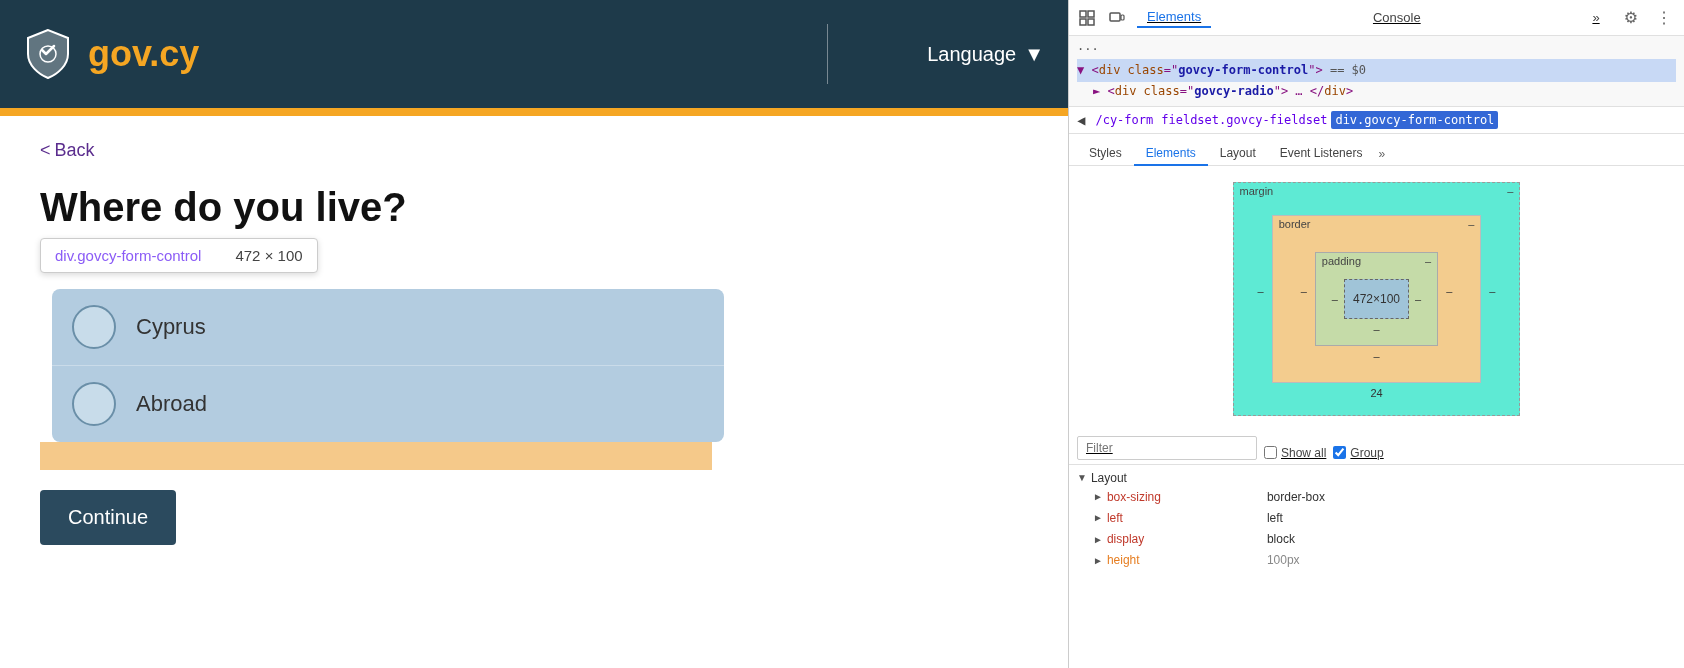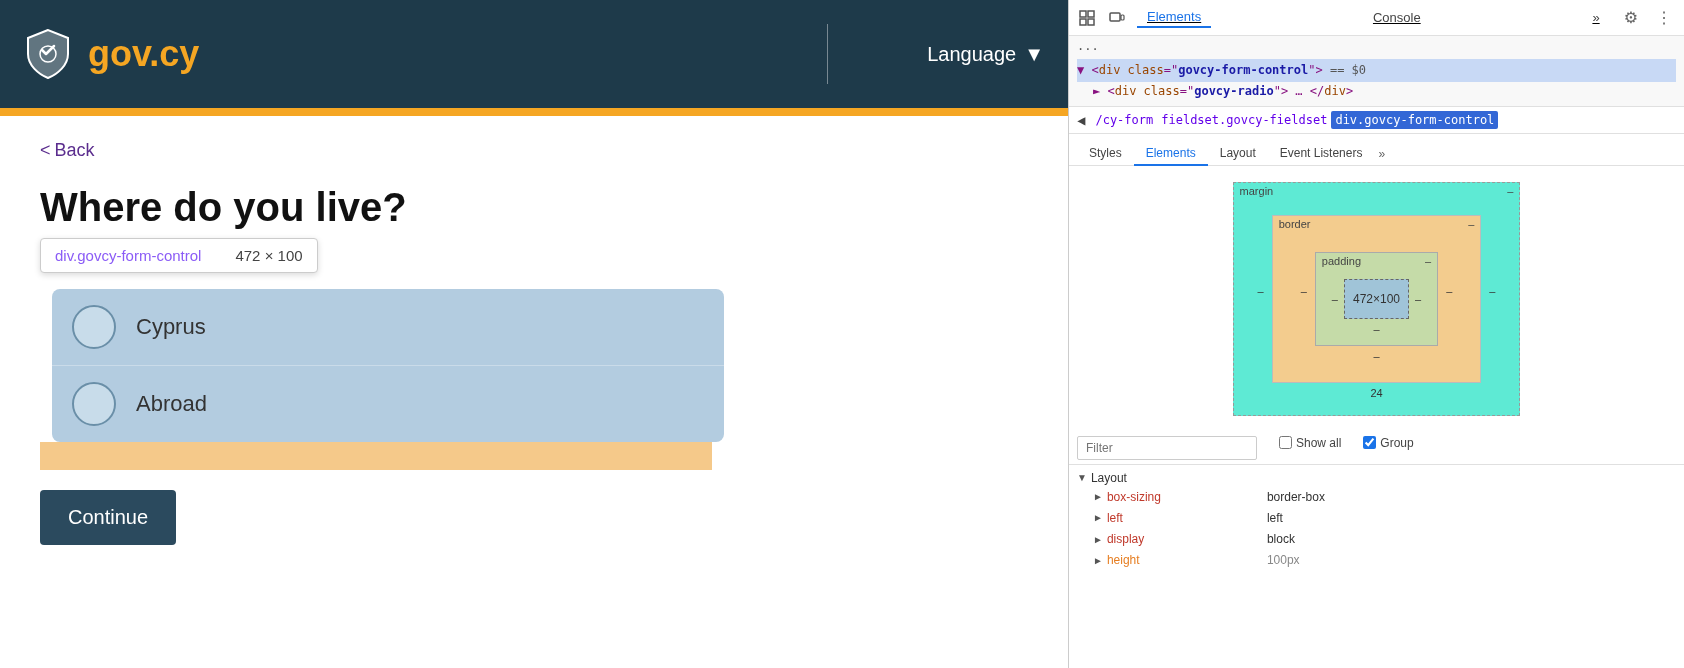--- a/index.html
+++ b/index.html
@@ -355,24 +355,25 @@
     .box-bottom-val {
       text-align: center;
       font-size: 11px;
       color: #333;
       margin-top: 4px;
     }
 
     
     .dt-filter-row {
       display: flex;
-      align-items: flex-start;
+      align-items: flex-end;
       padding: 4px 8px;
-      gap: 22px;
+      gap: 7px;
       border-bottom: 1px solid #e0e0e0;
+      text-decoration: underline;
     }
     .dt-filter-input {
       border: 1px solid #ccc;
       border-radius: 2px;
       padding: 4px 8px;
       font-size: 12px;
       width: 180px;
       outline: none;
     }
     .dt-checkbox-label {

